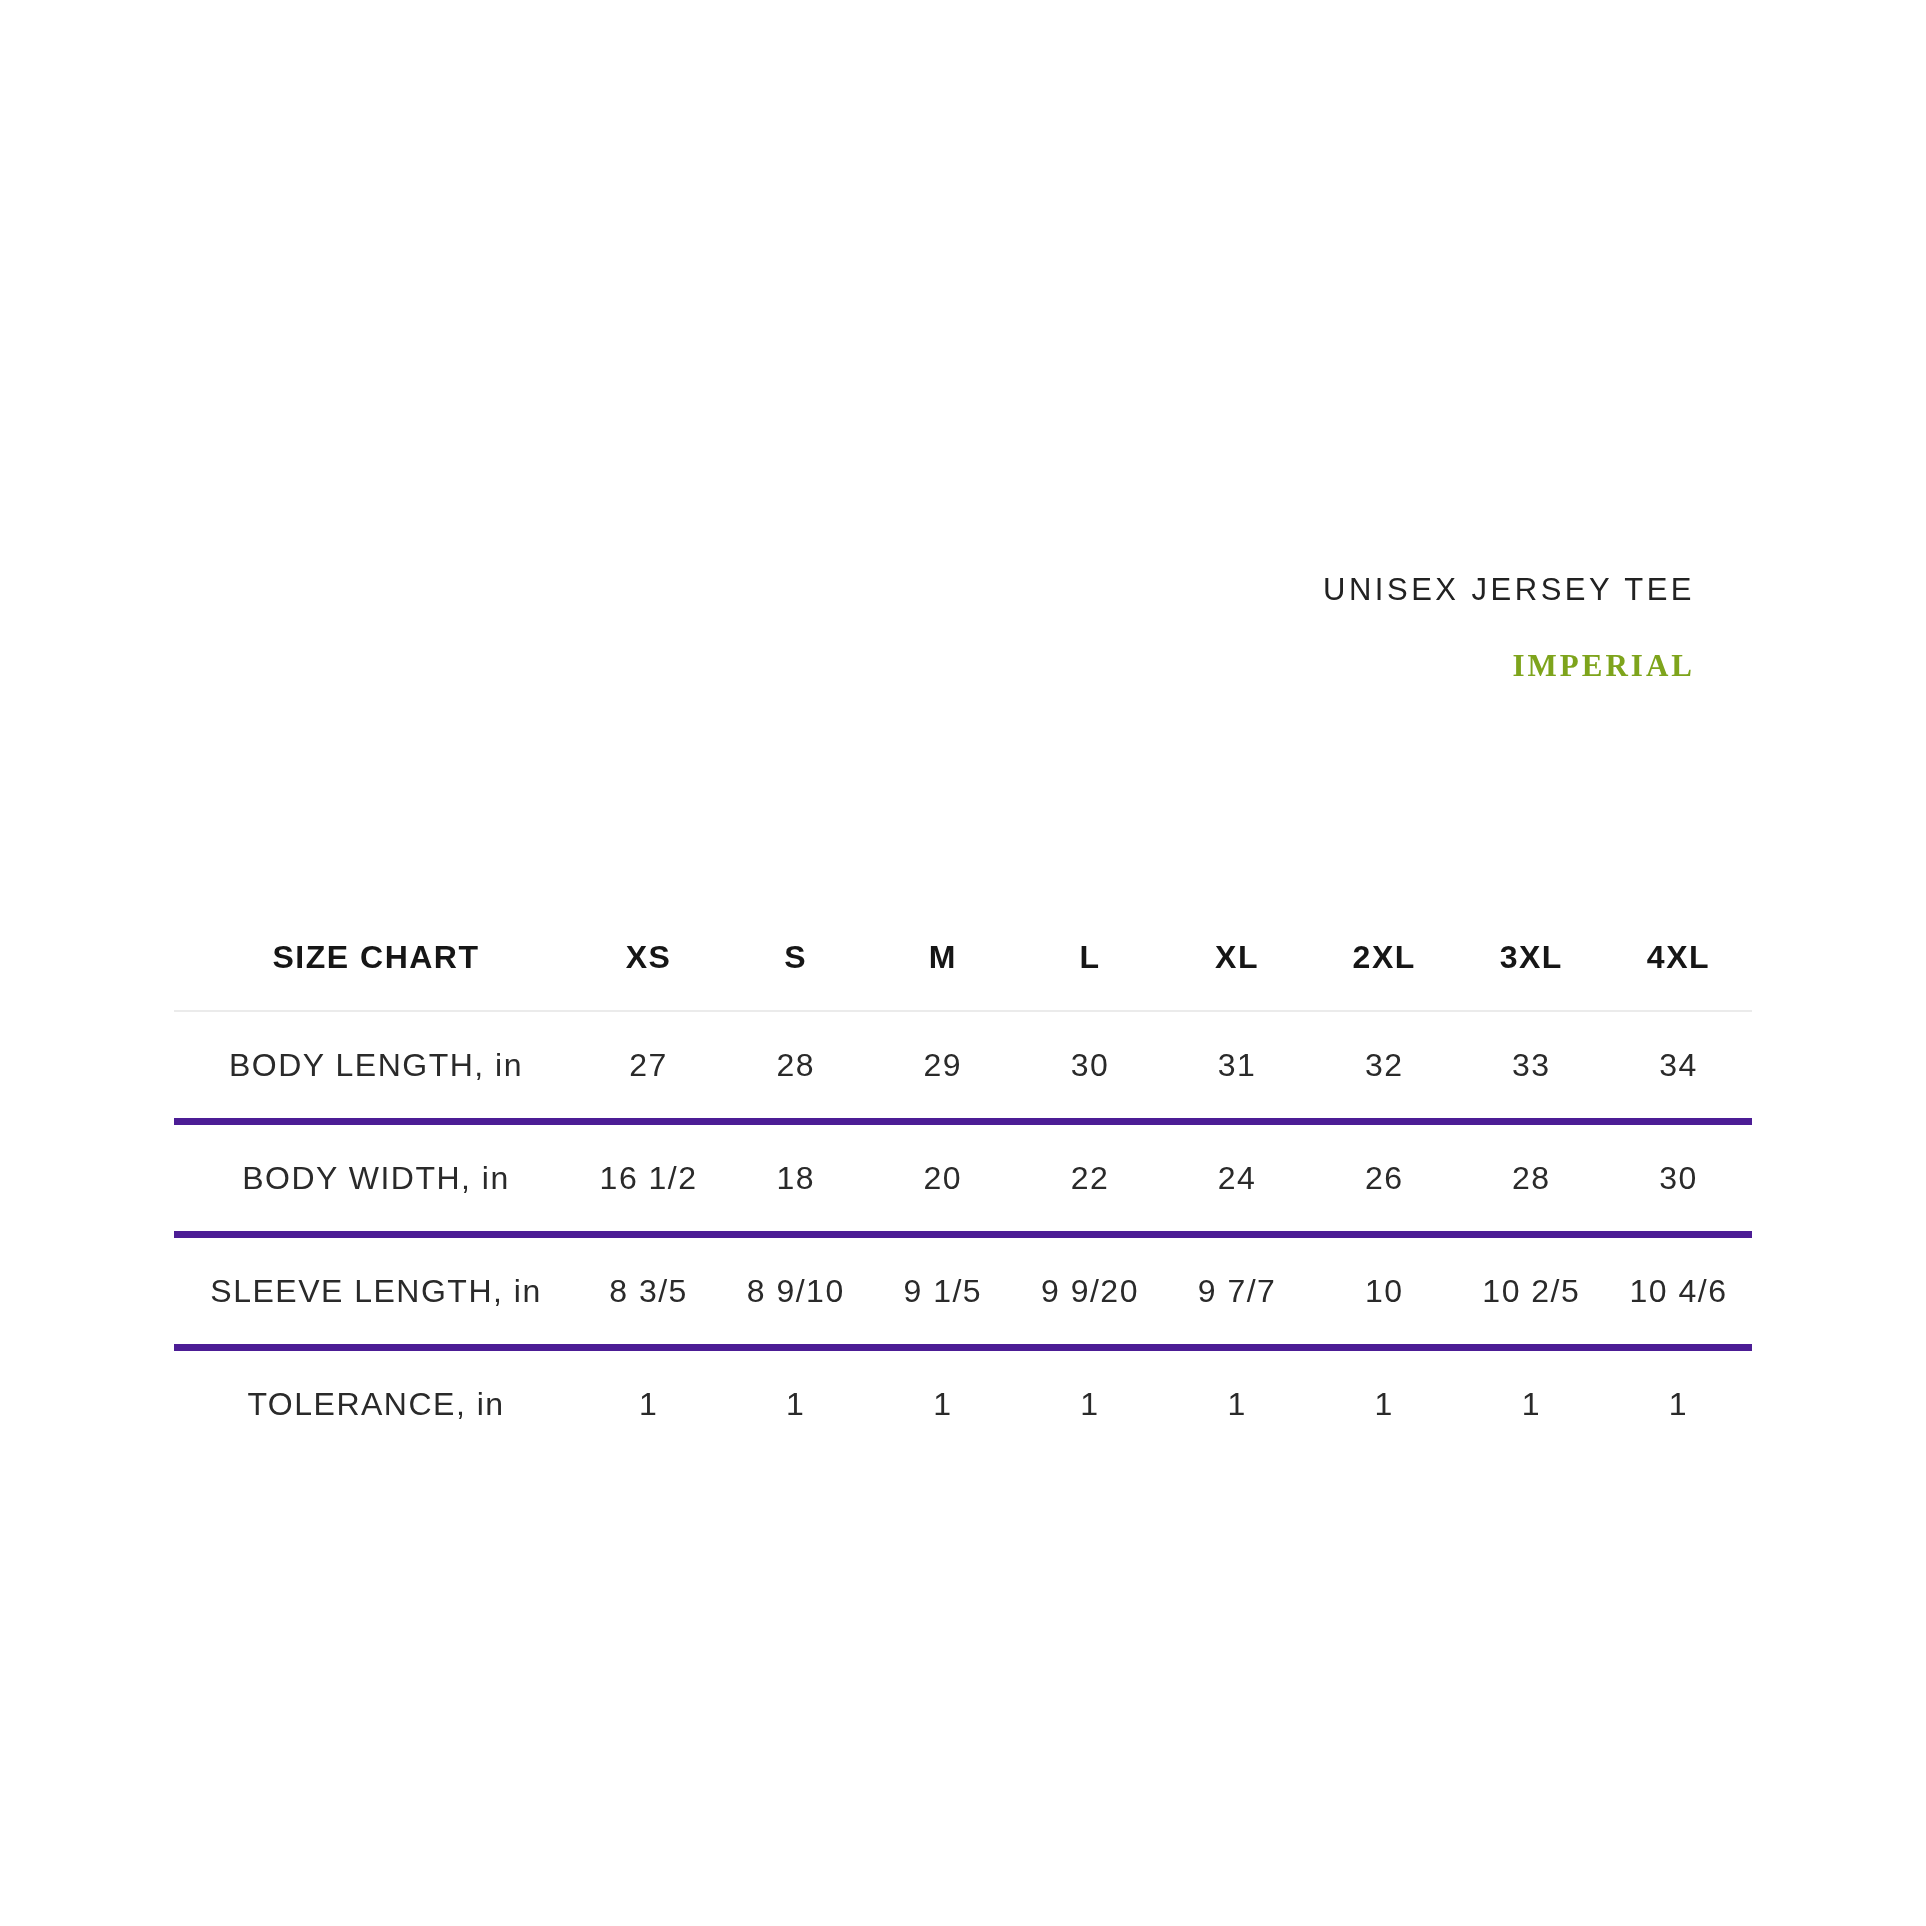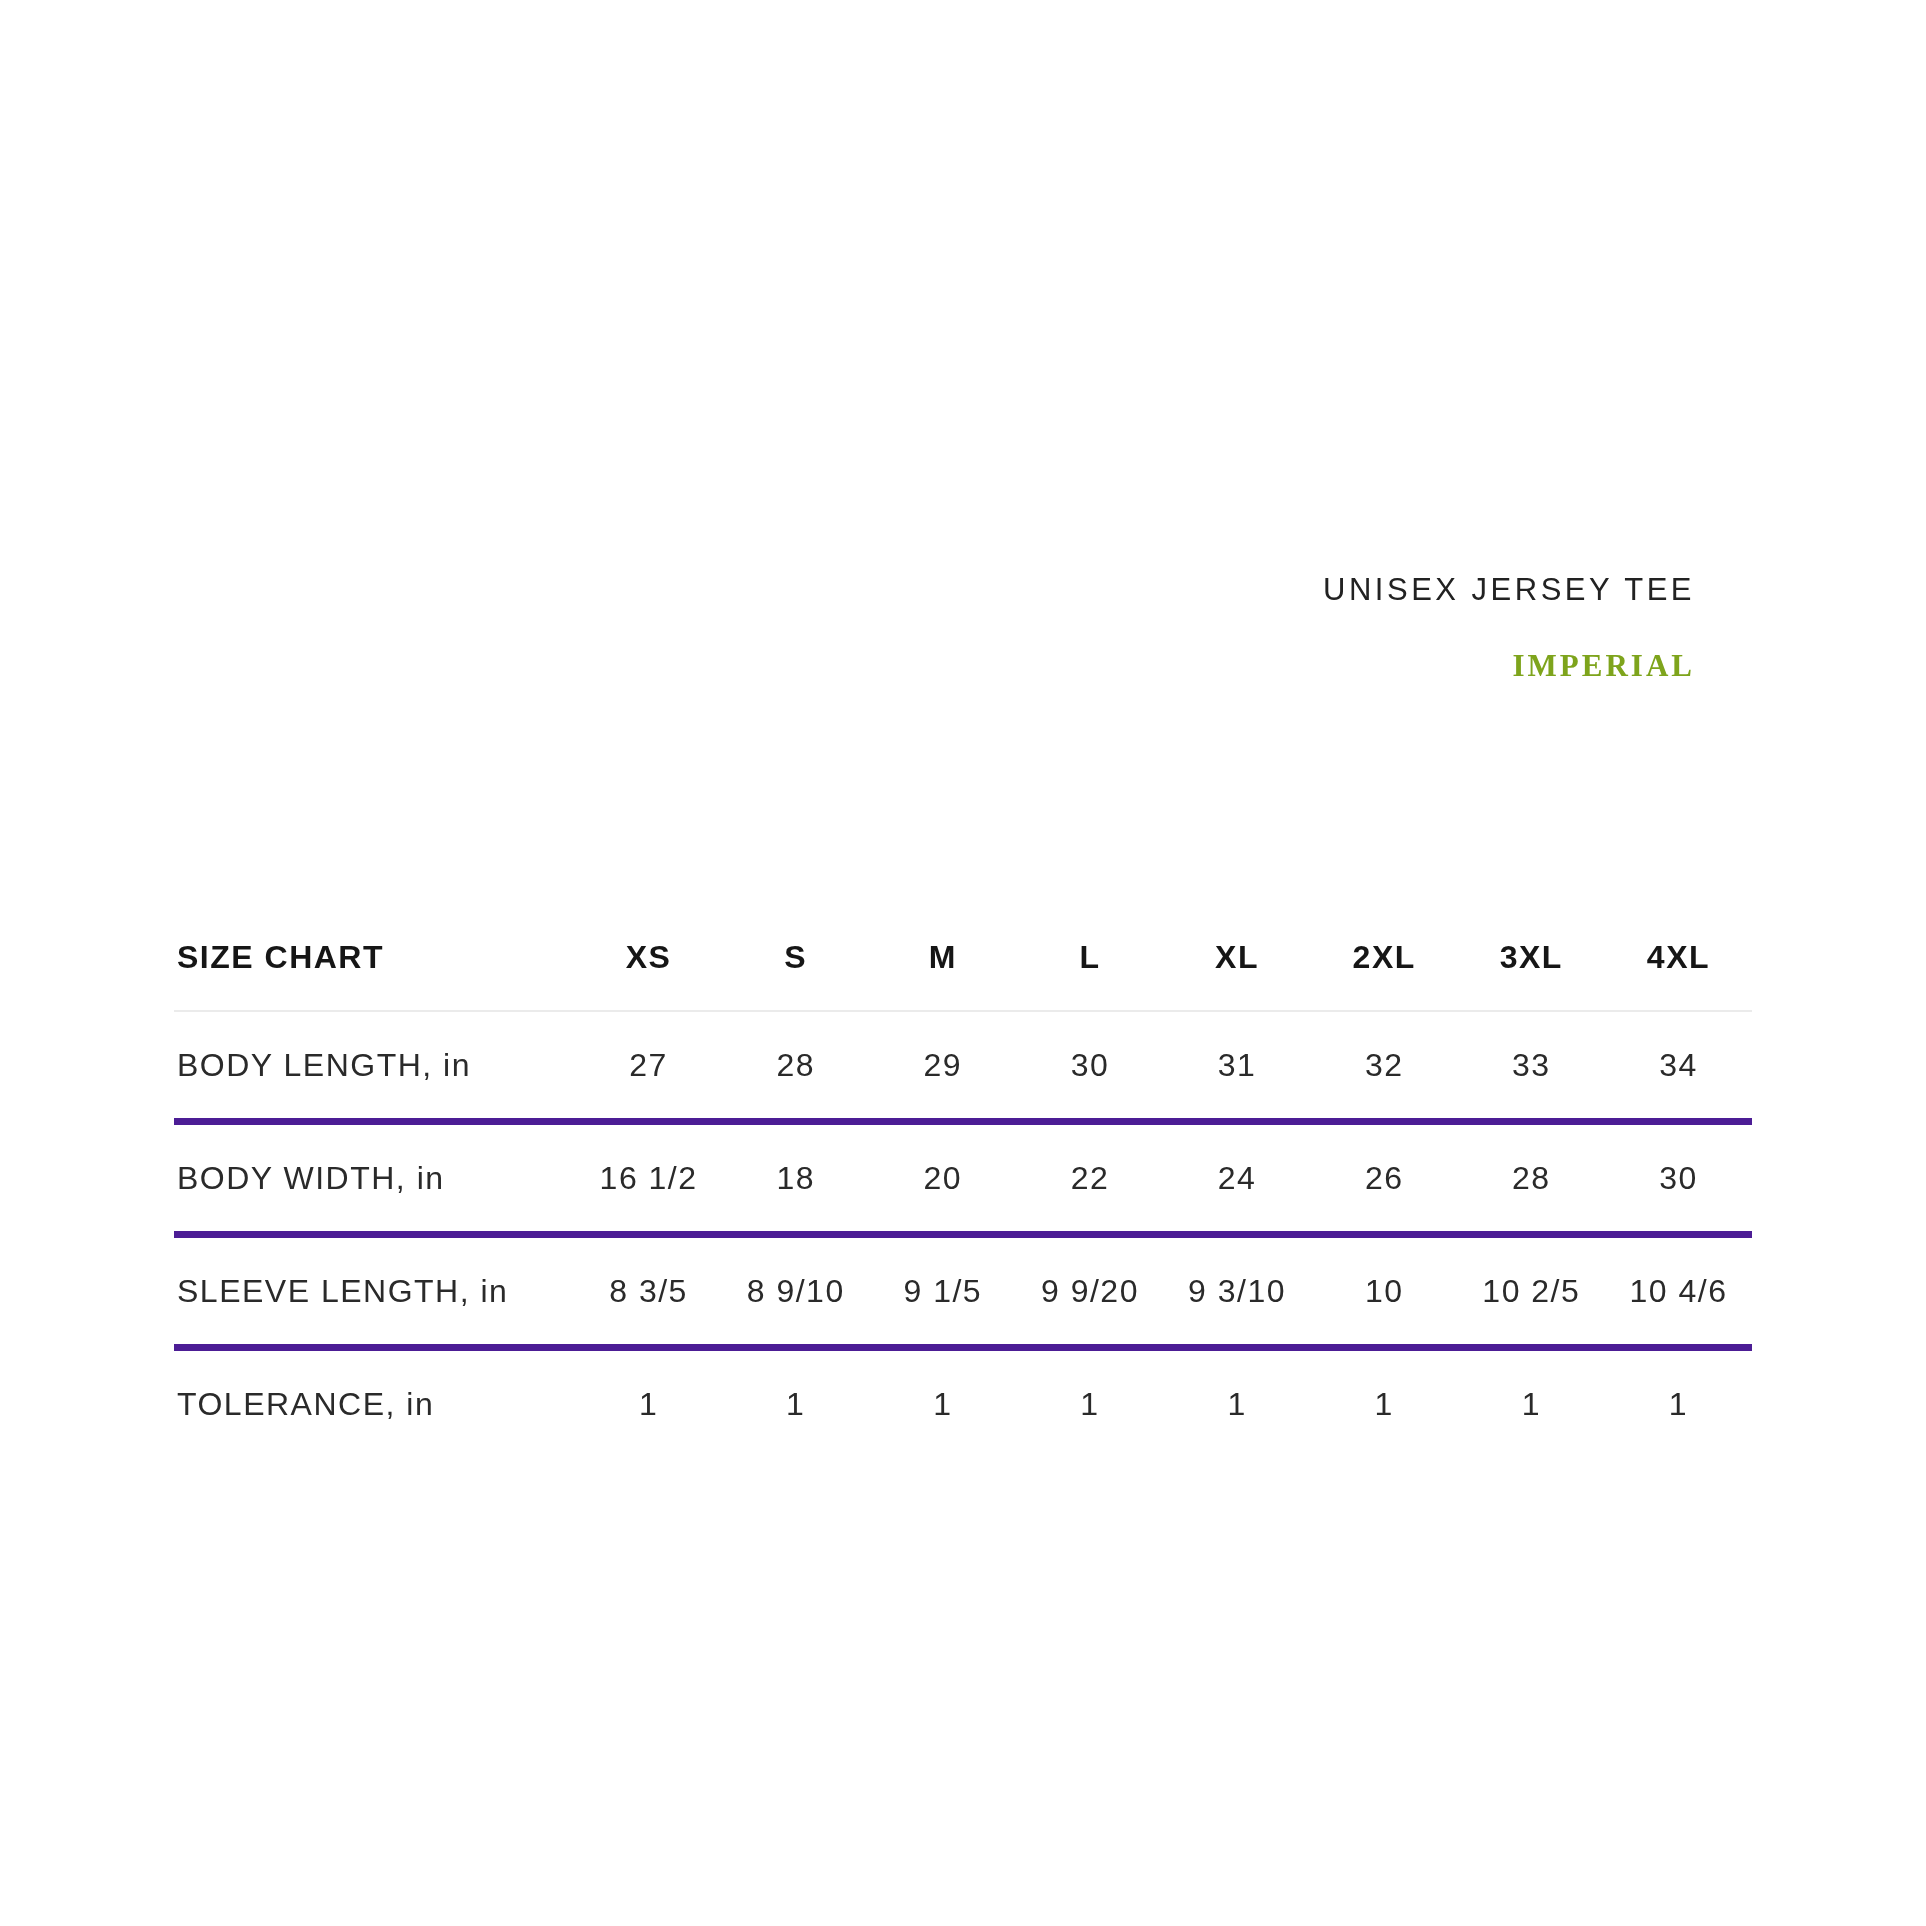--- a/index.html
+++ b/index.html
@@ -65,21 +65,21 @@
     border-bottom: none;
   }
   .cell {
     font-size: 32px;
     letter-spacing: 1.5px;
     text-align: center;
     color: #2a2a2a;
     white-space: nowrap;
   }
   .cell.label {
-    text-align: left;
+    text-align: center;
     padding-left: 3px;
   }
   .t-row.header .cell {
     font-weight: 700;
     color: #161616;
     letter-spacing: 1.5px;
   }
 </style>
 </head>
 <body>
@@ -128,21 +128,21 @@
       <div class="cell">28</div>
       <div class="cell">30</div>
     </div>
 
     <div class="t-row data">
       <div class="cell label">SLEEVE LENGTH, in</div>
       <div class="cell">8 3/5</div>
       <div class="cell">8 9/10</div>
       <div class="cell">9 1/5</div>
       <div class="cell">9 9/20</div>
-      <div class="cell">9 3/10</div>
+      <div class="cell">9 7/7</div>
       <div class="cell">10</div>
       <div class="cell">10 2/5</div>
       <div class="cell">10 4/6</div>
     </div>
 
     <div class="t-row data last">
       <div class="cell label">TOLERANCE, in</div>
       <div class="cell">1</div>
       <div class="cell">1</div>
       <div class="cell">1</div>

